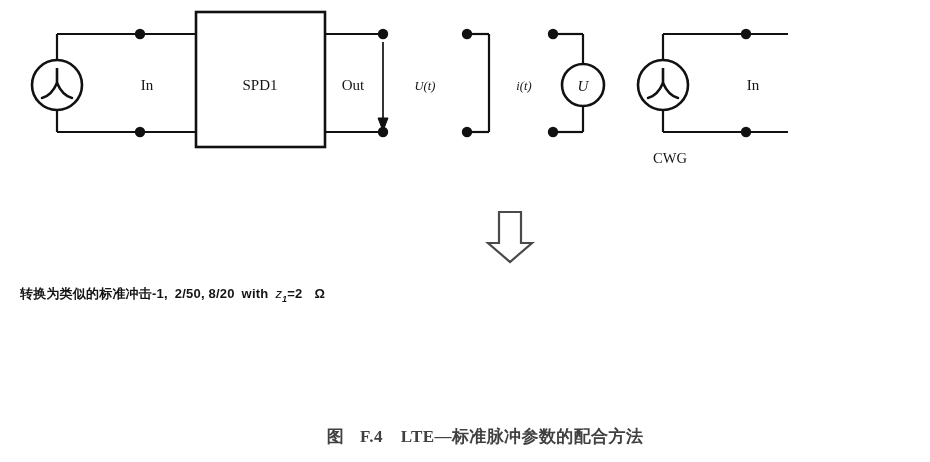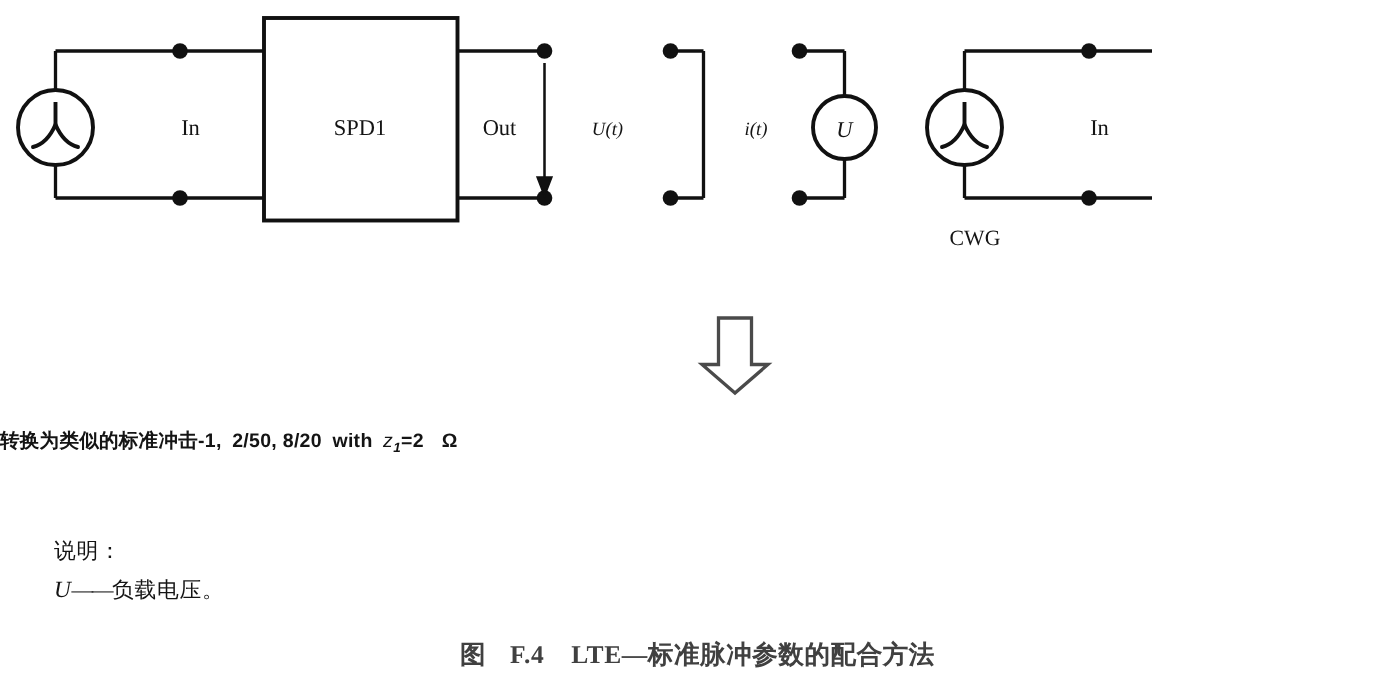--- a/index.html
+++ b/index.html
@@ -10,20 +10,21 @@
   body {
     font-family: "Liberation Serif", "DejaVu Serif", serif;
     color: #1a1a1a;
   }
   #page {
     position: relative;
     width: 768px;
     height: 462px;
     background: #ffffff;
     overflow: hidden;
+    margin-left: 20px;
   }
   #diagram-svg {
     position: absolute;
     left: 0;
     top: 0;
     width: 930px;
     height: 462px;
   }
   .svg-label {
     font-family: "Liberation Serif", "DejaVu Serif", serif;
@@ -218,22 +219,18 @@
     <g>
       <path d="M 479 212 L 501 212 L 501 243 L 512 243 L 490 262 L 468 243 L 479 243 Z" fill="#ffffff" stroke="#4a4a4a" stroke-width="2.2" stroke-linejoin="miter"></path>
     </g>
   </svg>
 
   <div id="conversion-text" class="txt-layer">
     <span class="line1"><span>转换为类似的标准冲击-1,</span><span class="sp-wide"></span><span>2/50,  8/20</span><span class="sp-wide"></span><span>with</span><span class="sp-wide"></span><span class="ital">z</span><span class="sub">1</span><span>=2</span><span class="sp-xwide"></span><span>Ω</span></span>
 
   </div>
 
-  <div id="notes-block" class="txt-layer">
-    <span class="note-head">说明：</span>
-    <span class="note-item"><span class="note-var">U</span><span class="note-dash">——</span><span>负载电压。</span></span>
-  </div>
 
   <div id="figure-caption" class="txt-layer">
     <span>图</span><span class="cap-gap"></span><span class="cap-num">F.4</span><span class="cap-gap"></span><span>LTE—标准脉冲参数的配合方法</span>
   </div>
 
 </div>
 
 </body></html>

